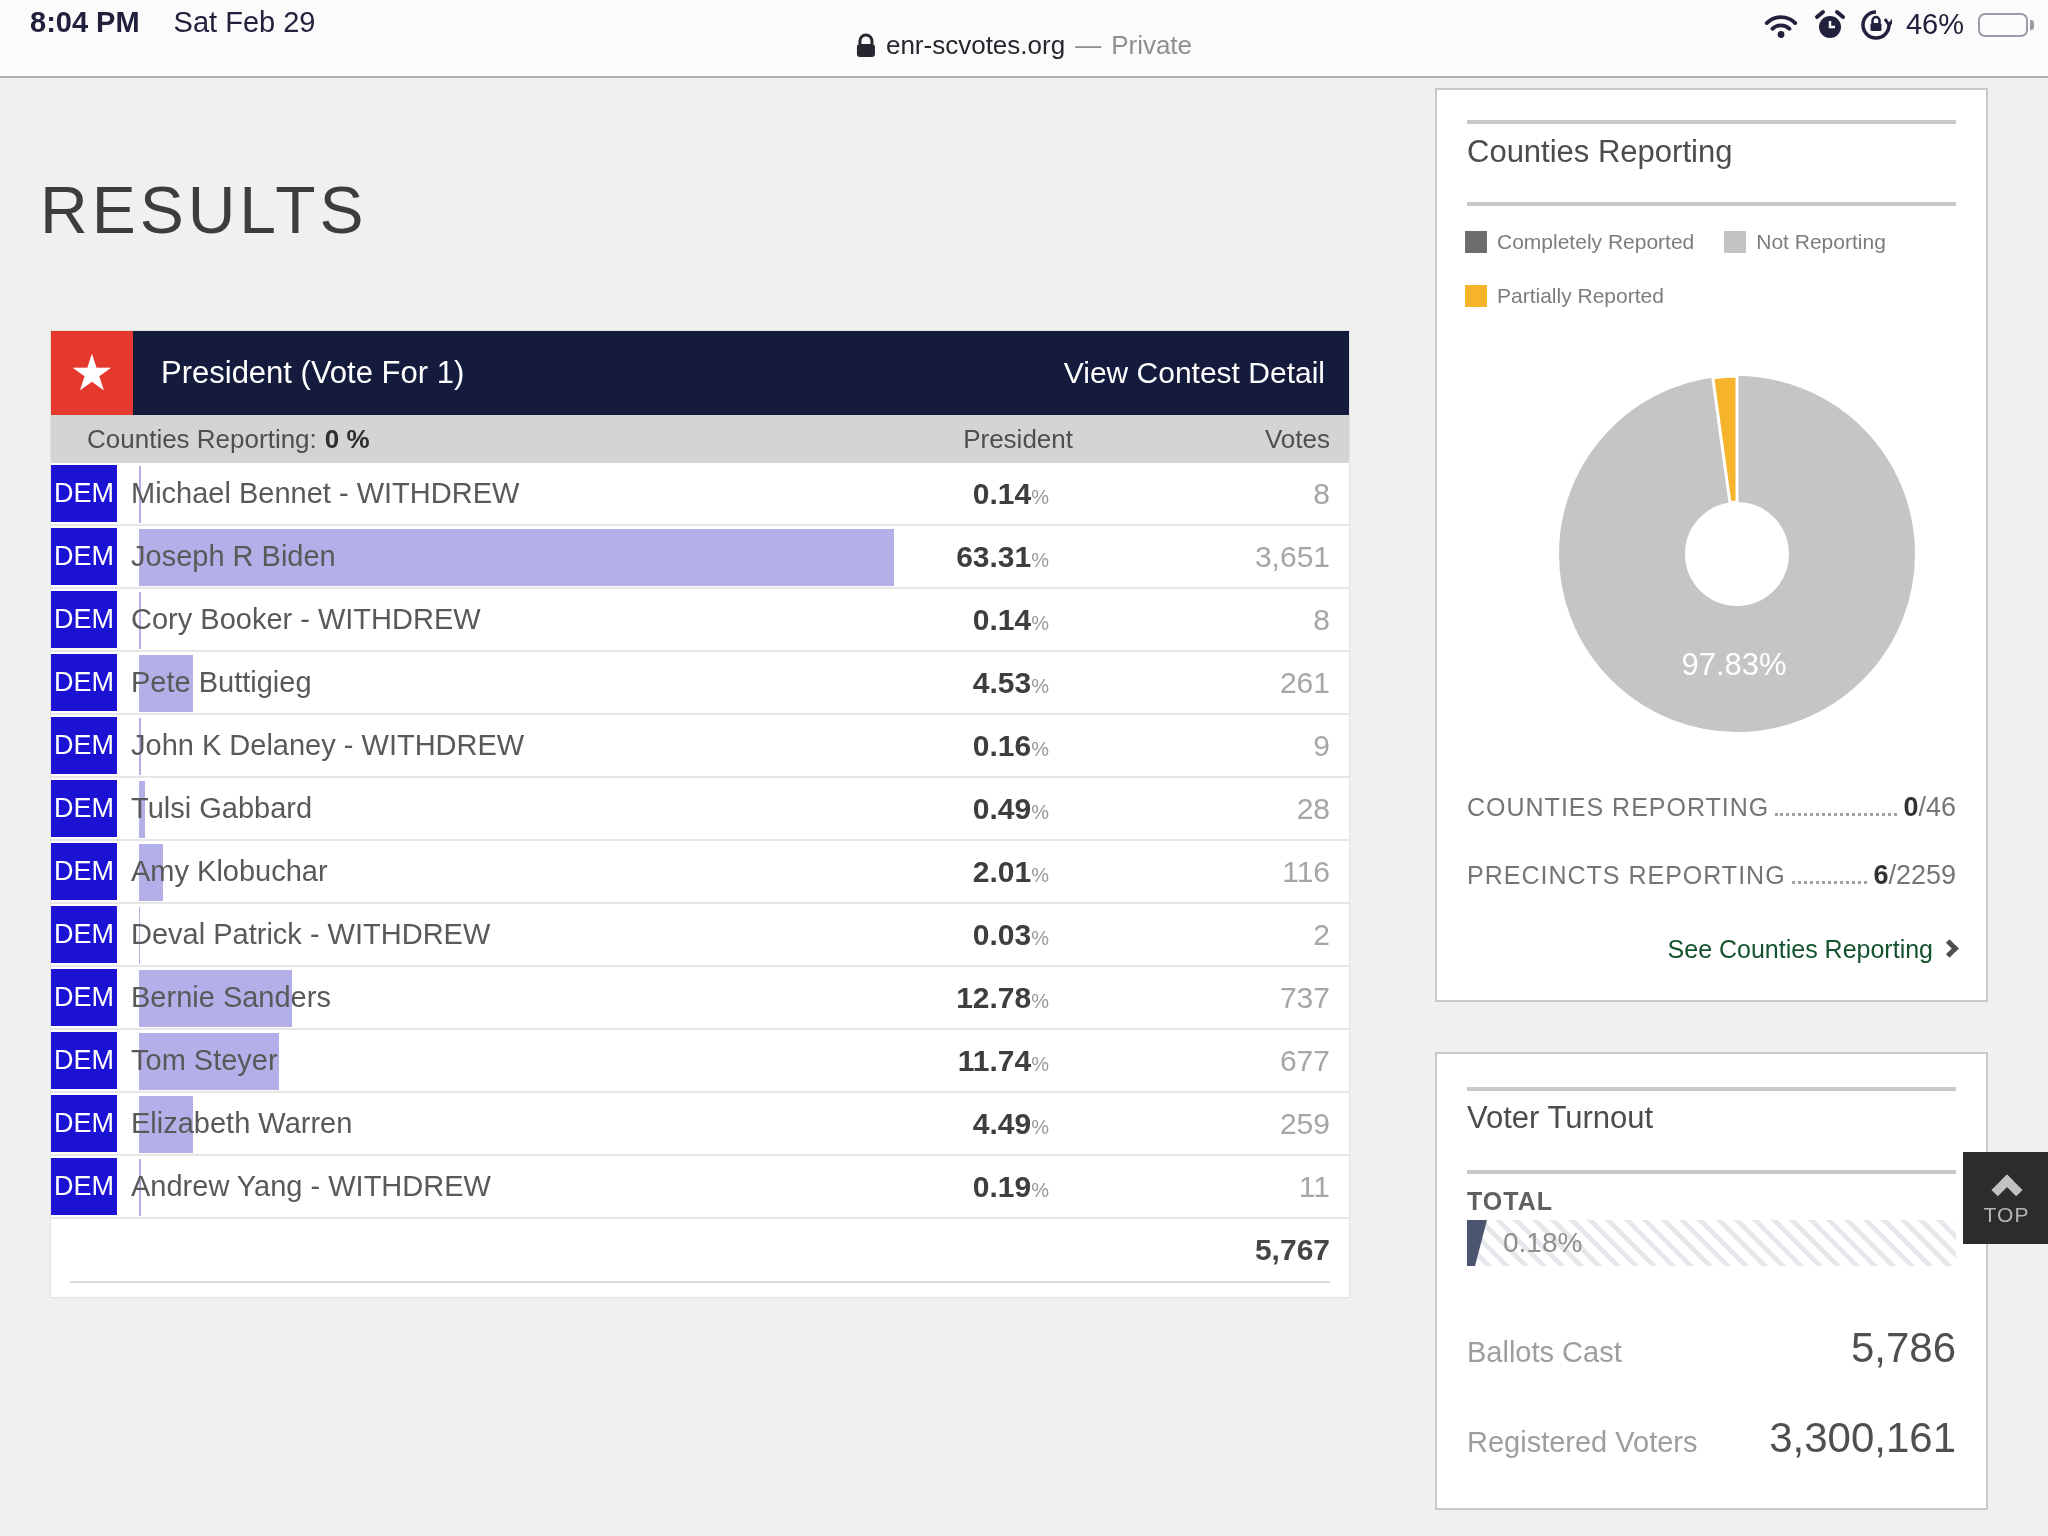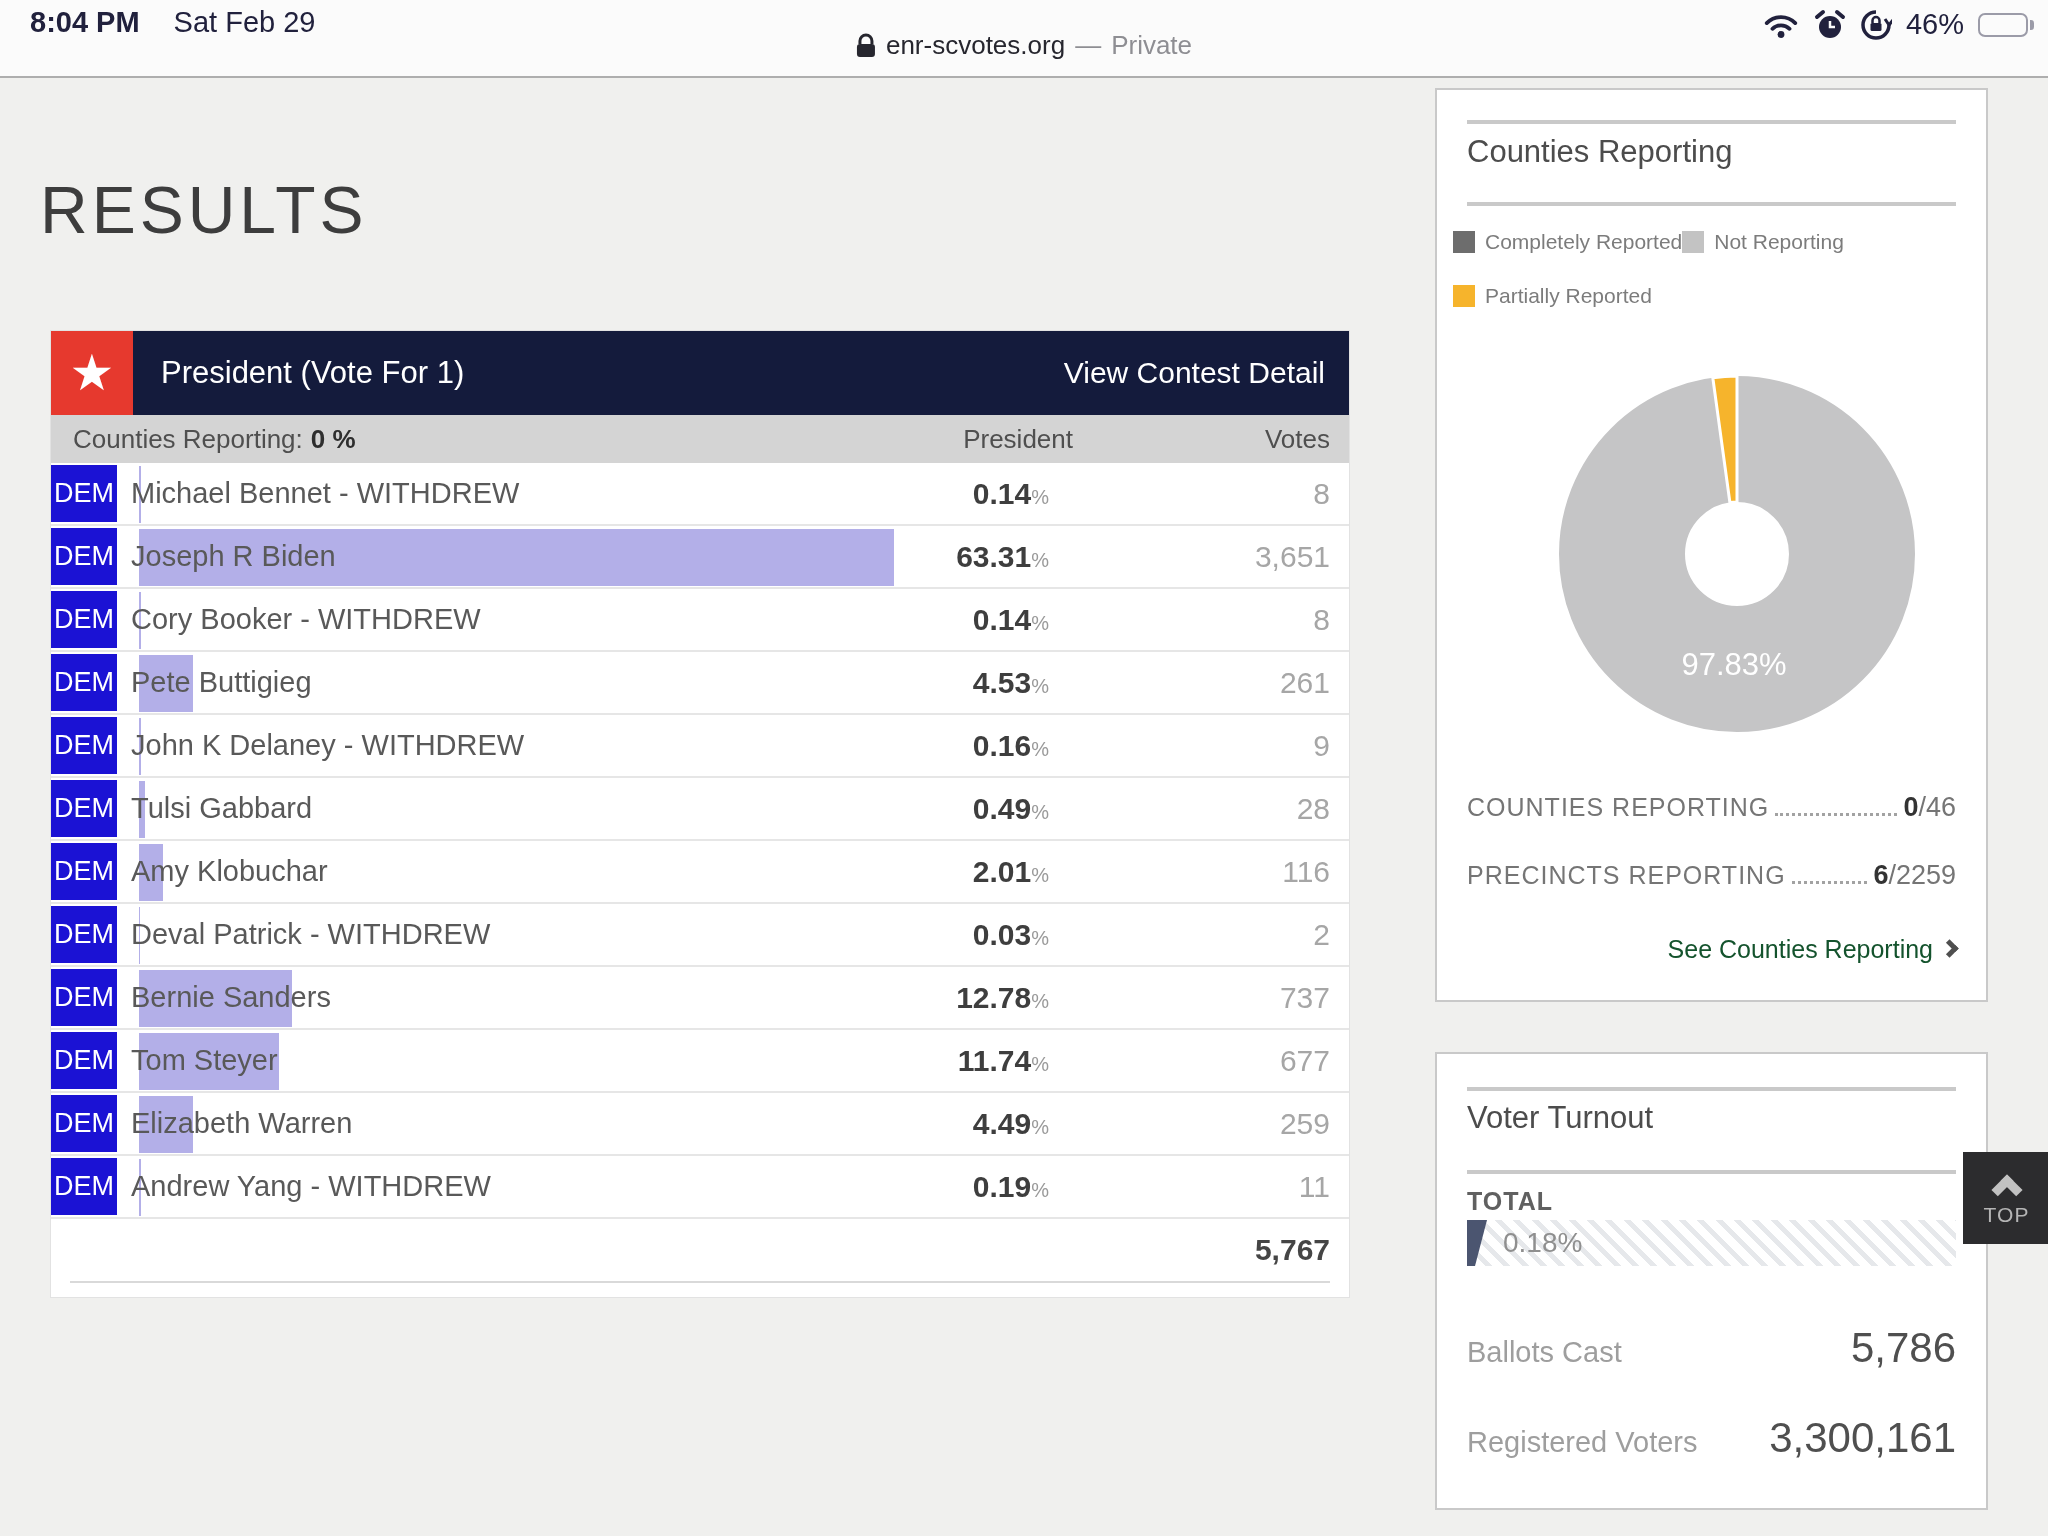--- a/index.html
+++ b/index.html
@@ -44,21 +44,21 @@
     position:absolute; left:50px; top:330px; width:1300px;
     background:#ffffff; border:1px solid #e2e2e2;
   }
   .contest-header { display:flex; height:84px; background:#141b3c; color:#fff; align-items:center; }
   .star-box { width:82px; height:84px; background:#e6392e; display:flex; align-items:center; justify-content:center; flex:0 0 82px; }
   .star-box span { color:#fff; font-size:50px; line-height:1; }
   .contest-title { margin-left:28px; font-size:31px; font-weight:400; }
   .contest-detail { margin-left:auto; margin-right:24px; font-size:30px; cursor:pointer; }
   .contest-subheader {
     position:relative; height:48px; background:#d4d4d4; display:flex; align-items:center;
-    font-size:26px; color:#4f4f4f; padding-left:22px;
+    font-size:26px; color:#4f4f4f; padding-left:36px;
   }
   .sub-val { font-weight:700; color:#2e2e2e; margin-left:8px; }
   .hdr-pct { position:absolute; right:276px; }
   .hdr-votes { position:absolute; right:19px; }
   .crow {
     position:relative; height:63px; border-bottom:2px solid #e6e6e6;
     display:flex; align-items:center; 
   }
   .crow .bar {
     position:absolute; left:88px; top:3px; height:57px; background:#b3afe8; z-index:0;
@@ -74,21 +74,21 @@
   .crow .cvotes { position:absolute; right:19px; font-size:30px; color:#a6a6a6; z-index:1; }
   .total-row { position:relative; height:64px; margin:0 19px; border-bottom:2px solid #d9d9d9; }
   .total-row .tval { position:absolute; right:0; top:14px; font-size:30px; font-weight:700; color:#454545; }
   .card-footpad { height:14px; }
   
   .side-card { position:absolute; background:#fff; border:2px solid #c9c9c9; }
   .card-counties { left:1435px; top:88px; width:553px; height:914px; }
   .card-turnout  { left:1435px; top:1052px; width:553px; height:458px; }
   .rule { position:absolute; left:30px; right:30px; height:4px; background:#c9c9c9; }
   .side-title { position:absolute; left:30px; font-size:31px; color:#4c4c4c; }
-  .legend-row { position:absolute; left:16px; display:flex; }
+  .legend-row { position:absolute; left:28px; display:flex; gap:30px; }
   .legend-item { display:flex; align-items:center; gap:10px; font-size:21px; color:#7c7c7c; }
   .swatch { width:22px; height:22px; display:inline-block; }
   .donut-wrap { position:absolute; left:0; top:270px; width:553px; height:388px; }
   .stat-row { position:absolute; left:30px; right:30px; display:flex; align-items:baseline; }
   .stat-label { font-size:25px; color:#757575; letter-spacing:1px; font-weight:400; }
   .leader { flex:1; border-bottom:3px dotted #a2a2a2; margin:0 6px 5px 6px; }
   .stat-val { font-size:27px; color:#757575; }
   .stat-val b { color:#333; }
   .link-row { position:absolute; right:30px; display:flex; align-items:center; gap:10px; cursor:pointer; }
   .link-text { font-size:25px; color:#14532d; }

